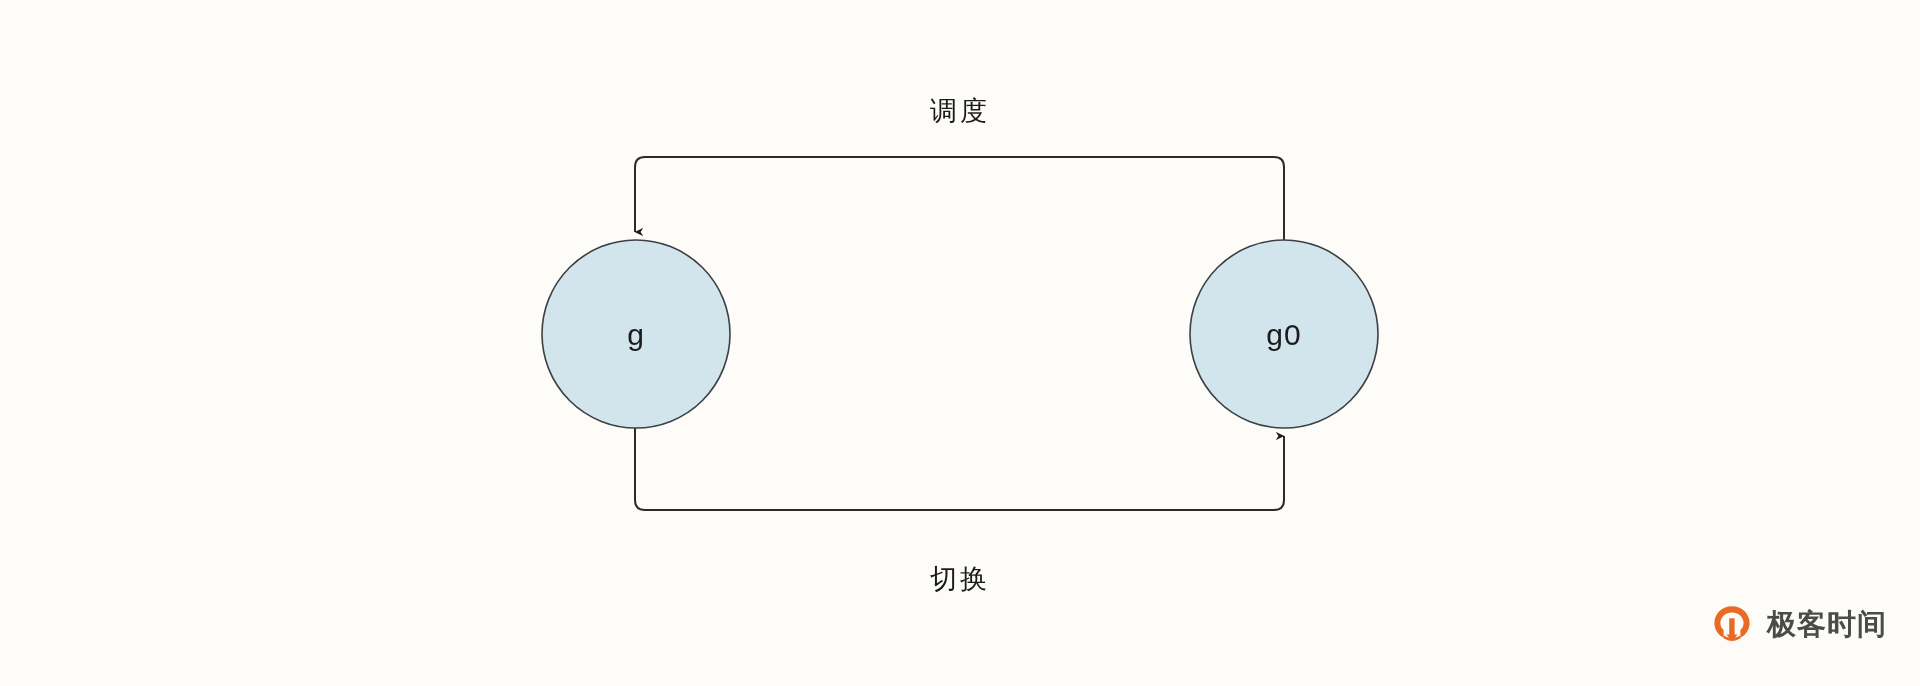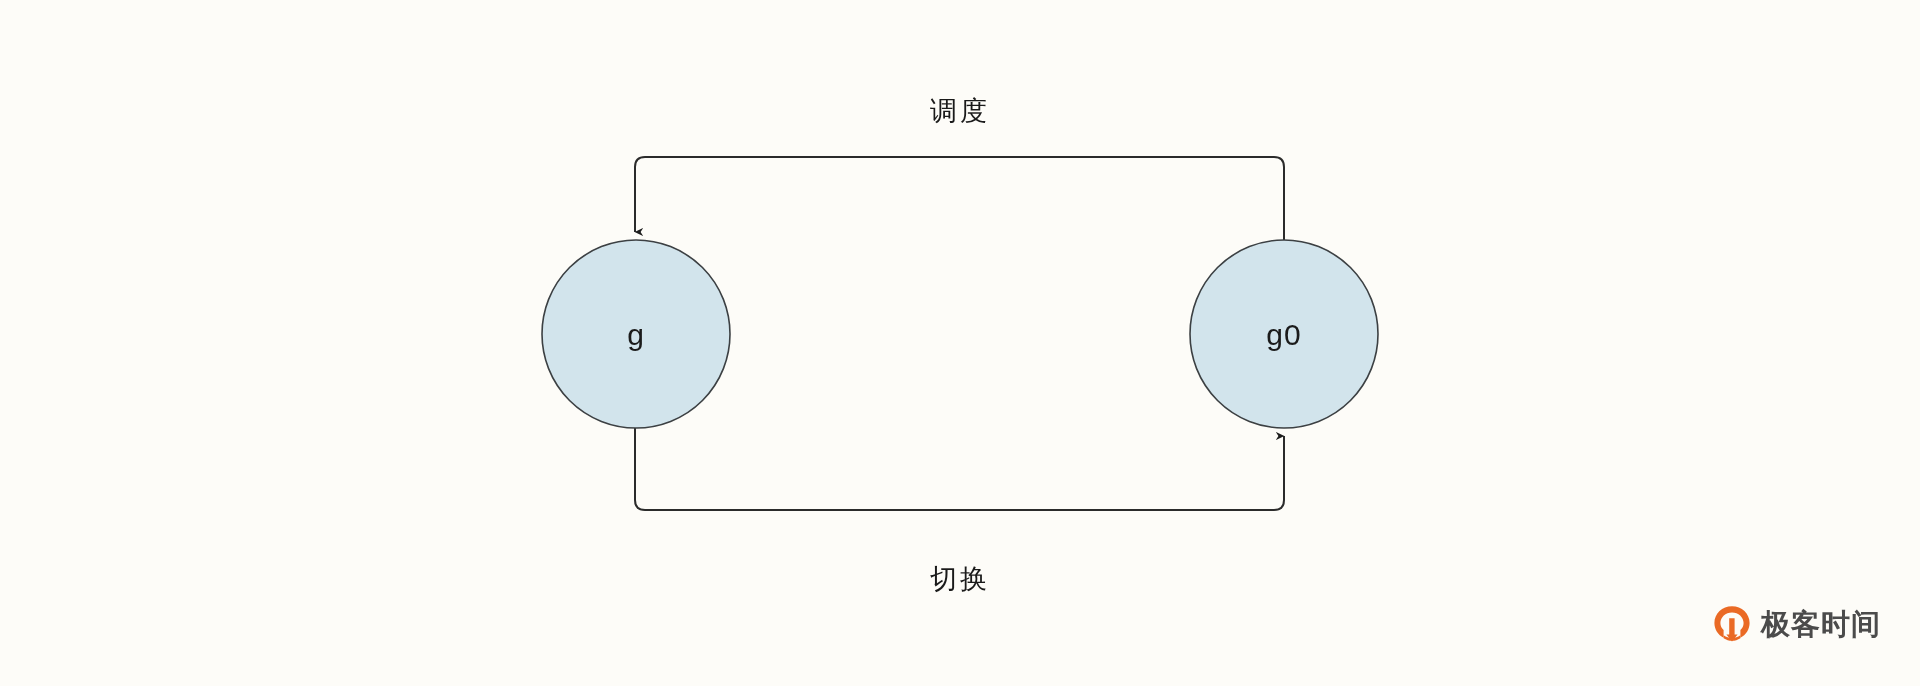--- a/index.html
+++ b/index.html
@@ -39,21 +39,21 @@
     font-size: 27px;
     fill: #1a1a1a;
     letter-spacing: 3px;
   }
   
   #watermark {
     position: absolute;
     left: 1712px;
     top: 604px;
     display: flex;
-    gap: 9px;
+    gap: 15px;
     user-select: none;
   }
   #watermark .logo-mark {
     width: 40px;
     height: 40px;
     flex: 0 0 40px;
     display: block;
   }
   #watermark .logo-text {
     font-family: "DejaVu Sans", "Liberation Sans", sans-serif;

